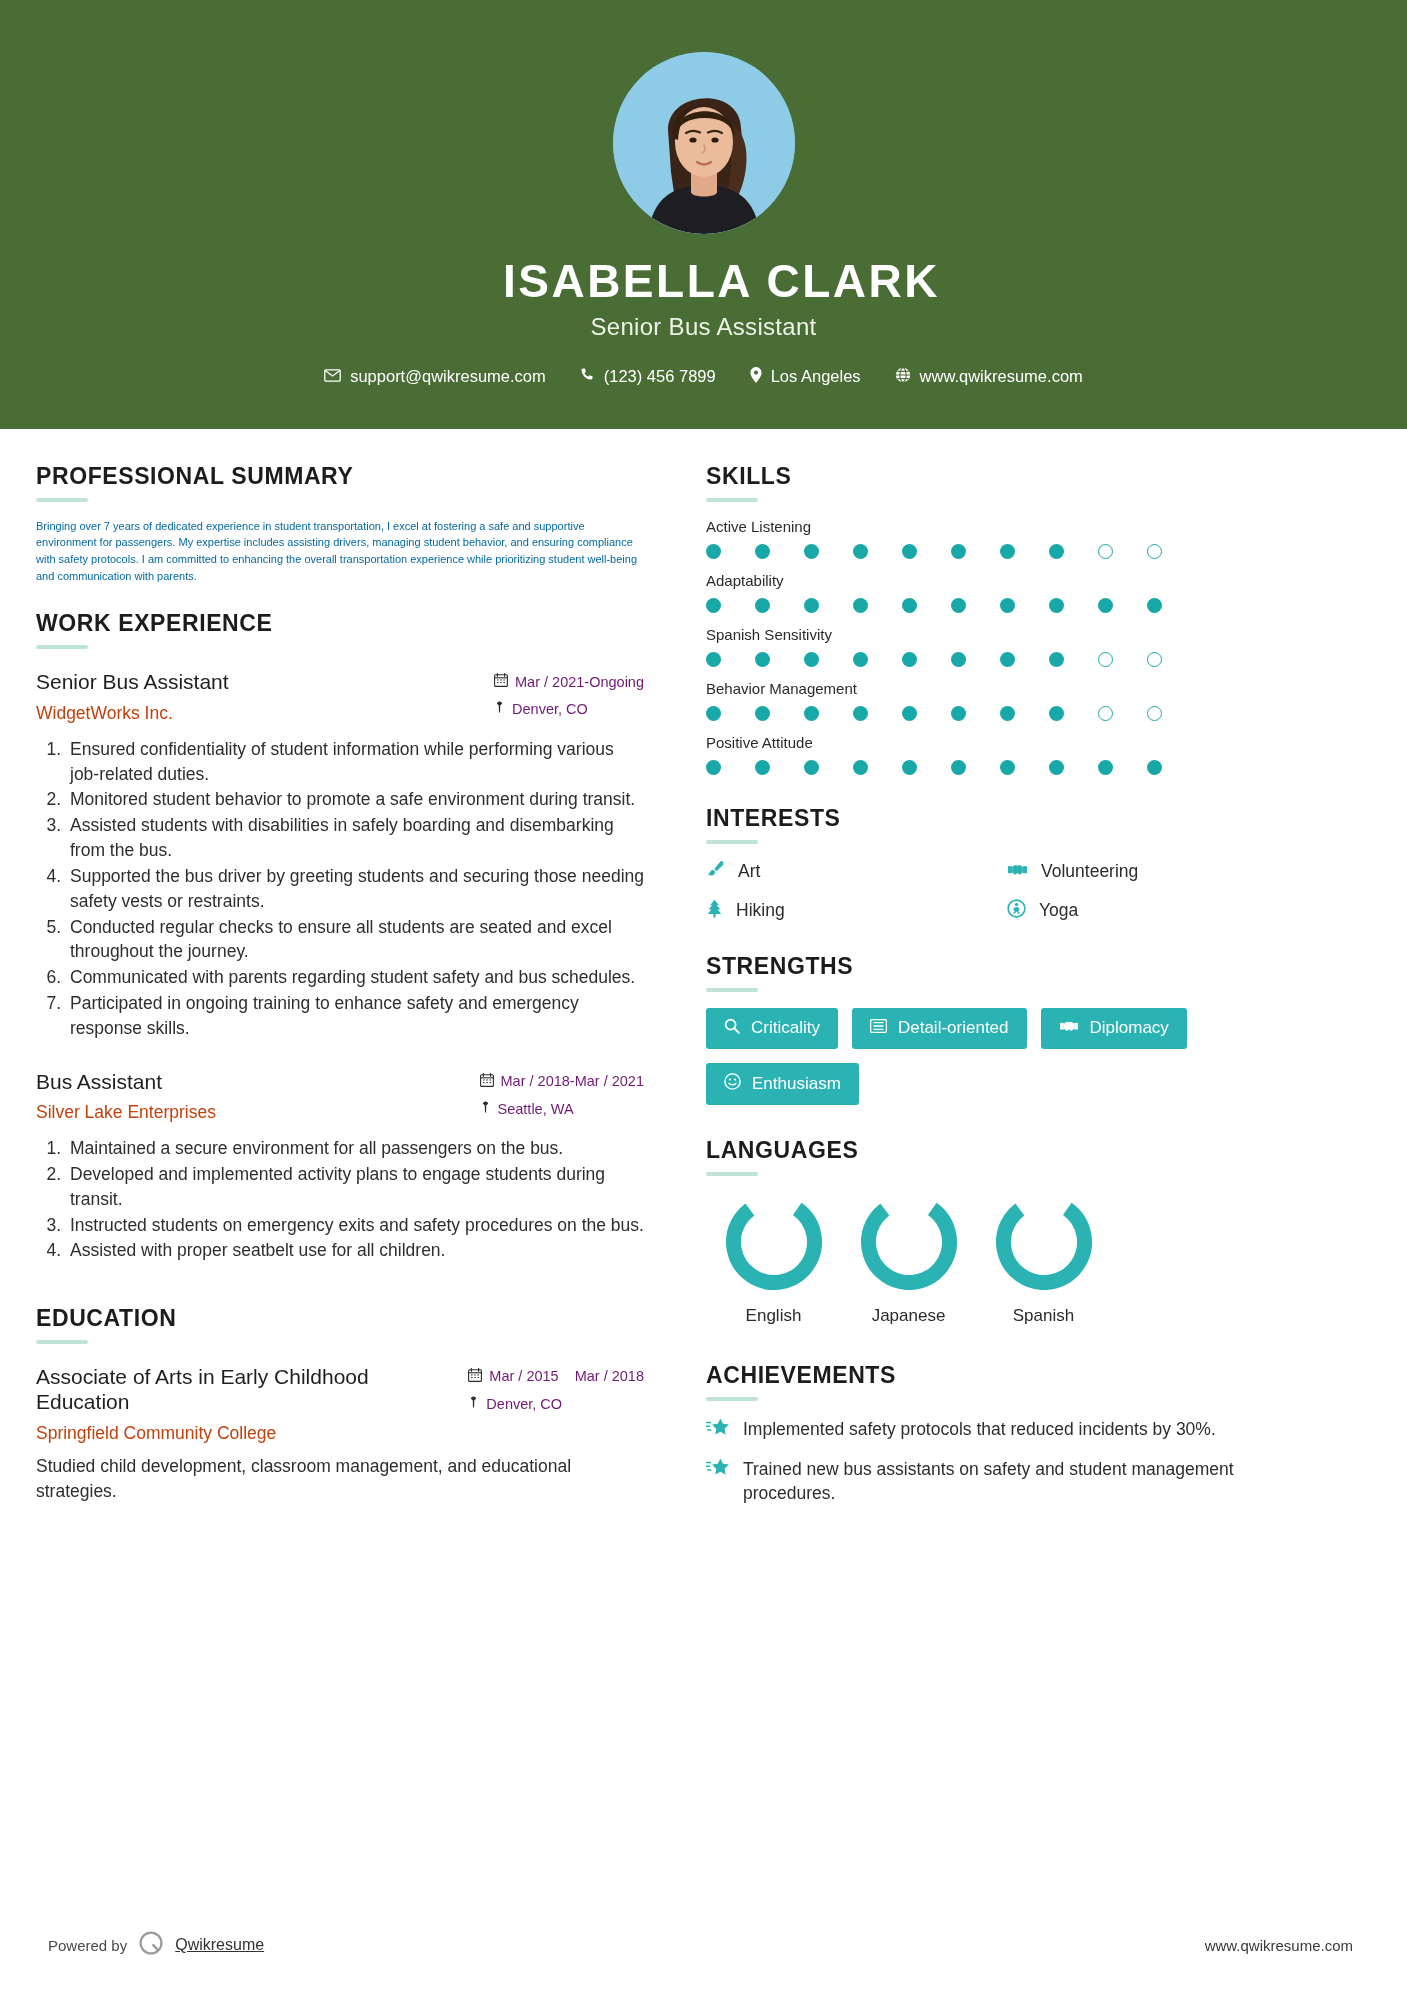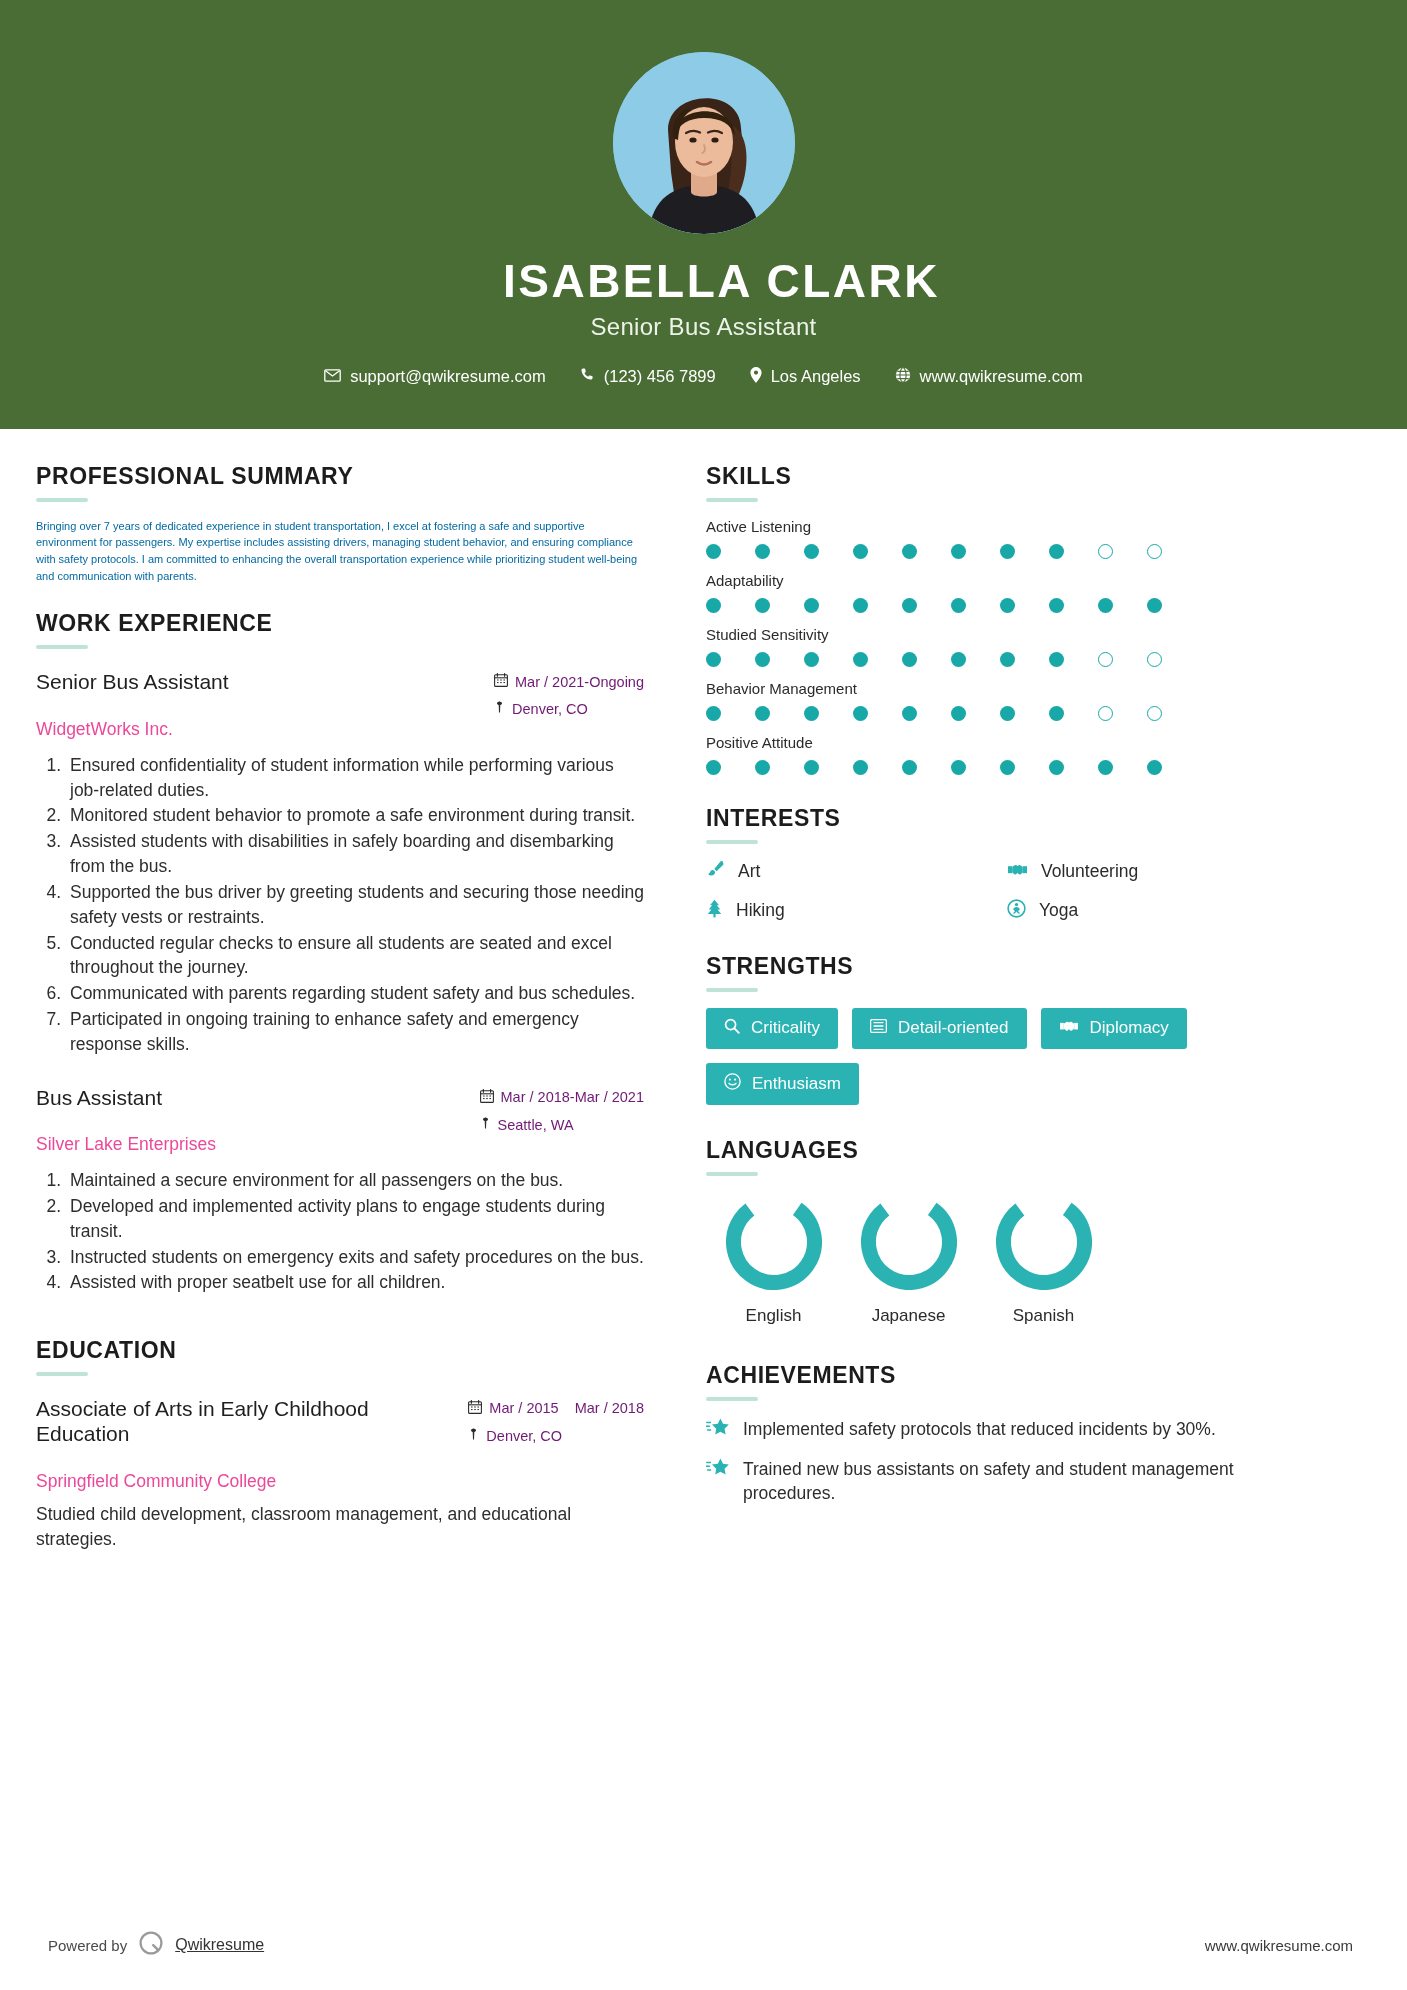--- a/index.html
+++ b/index.html
@@ -100,22 +100,22 @@
   }
   .entry-titles { flex: 1 1 auto; padding-right: 12px; }
   .entry-role {
     font-size: 21px;
     color: #1f1f1f;
     font-weight: 400;
     line-height: 1.2;
   }
   .entry-org {
     font-size: 17.5px;
-    color: #ec4899;
-    margin-top: 24px;
+    color: #c2410c;
+    margin-top: 8px;
   }
   .entry-meta {
     flex: 0 0 auto;
     text-align: right;
     padding-top: 4px;
   }
   .meta-line {
     display: flex;
     align-items: center;
     gap: 7px;
@@ -497,21 +497,21 @@
               <span class="dot full"></span>
               <span class="dot full"></span>
               <span class="dot full"></span>
               <span class="dot full"></span>
               <span class="dot full"></span>
               <span class="dot full"></span>
               <span class="dot full" style="margin-right: 0px;"></span>
             </div>
           </div>
           <div class="skill-block">
-            <div class="skill-name">Studied Sensitivity</div>
+            <div class="skill-name">Spanish Sensitivity</div>
             <div class="dots">
               <span class="dot full"></span>
               <span class="dot full"></span>
               <span class="dot full"></span>
               <span class="dot full"></span>
               <span class="dot full"></span>
               <span class="dot full"></span>
               <span class="dot full"></span>
               <span class="dot full"></span>
               <span class="dot empty"></span>

